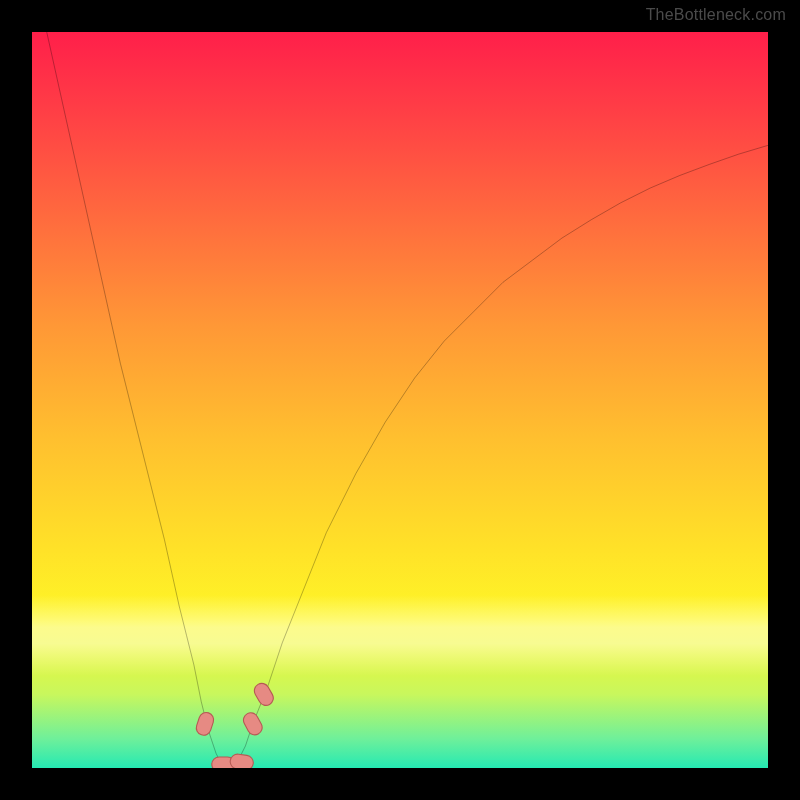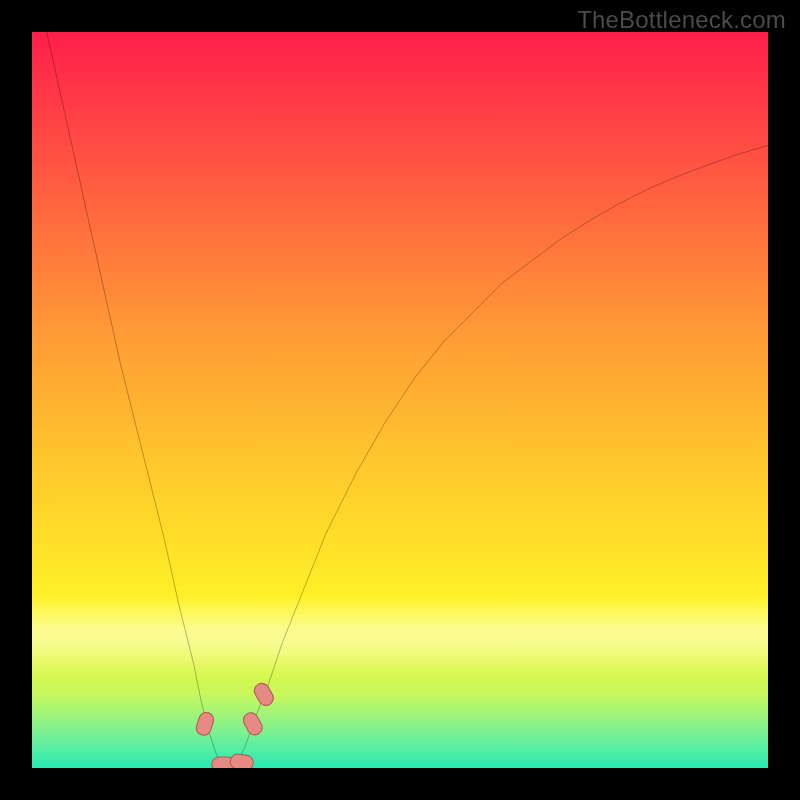--- a/index.html
+++ b/index.html
@@ -66,21 +66,21 @@
     left: 0;
     top: 0;
     width: 100%;
     height: 100%;
   }
   .watermark {
     position: absolute;
     top: 6px;
     right: 14px;
     color: #4b4b4b;
-    font-size: 24px;
+    font-size: 16px;
     letter-spacing: 0.2px;
     font-weight: 400;
   }
 </style>
 </head>
 <body>
 
 <div class="frame">
   <div class="watermark">TheBottleneck.com</div>
 

